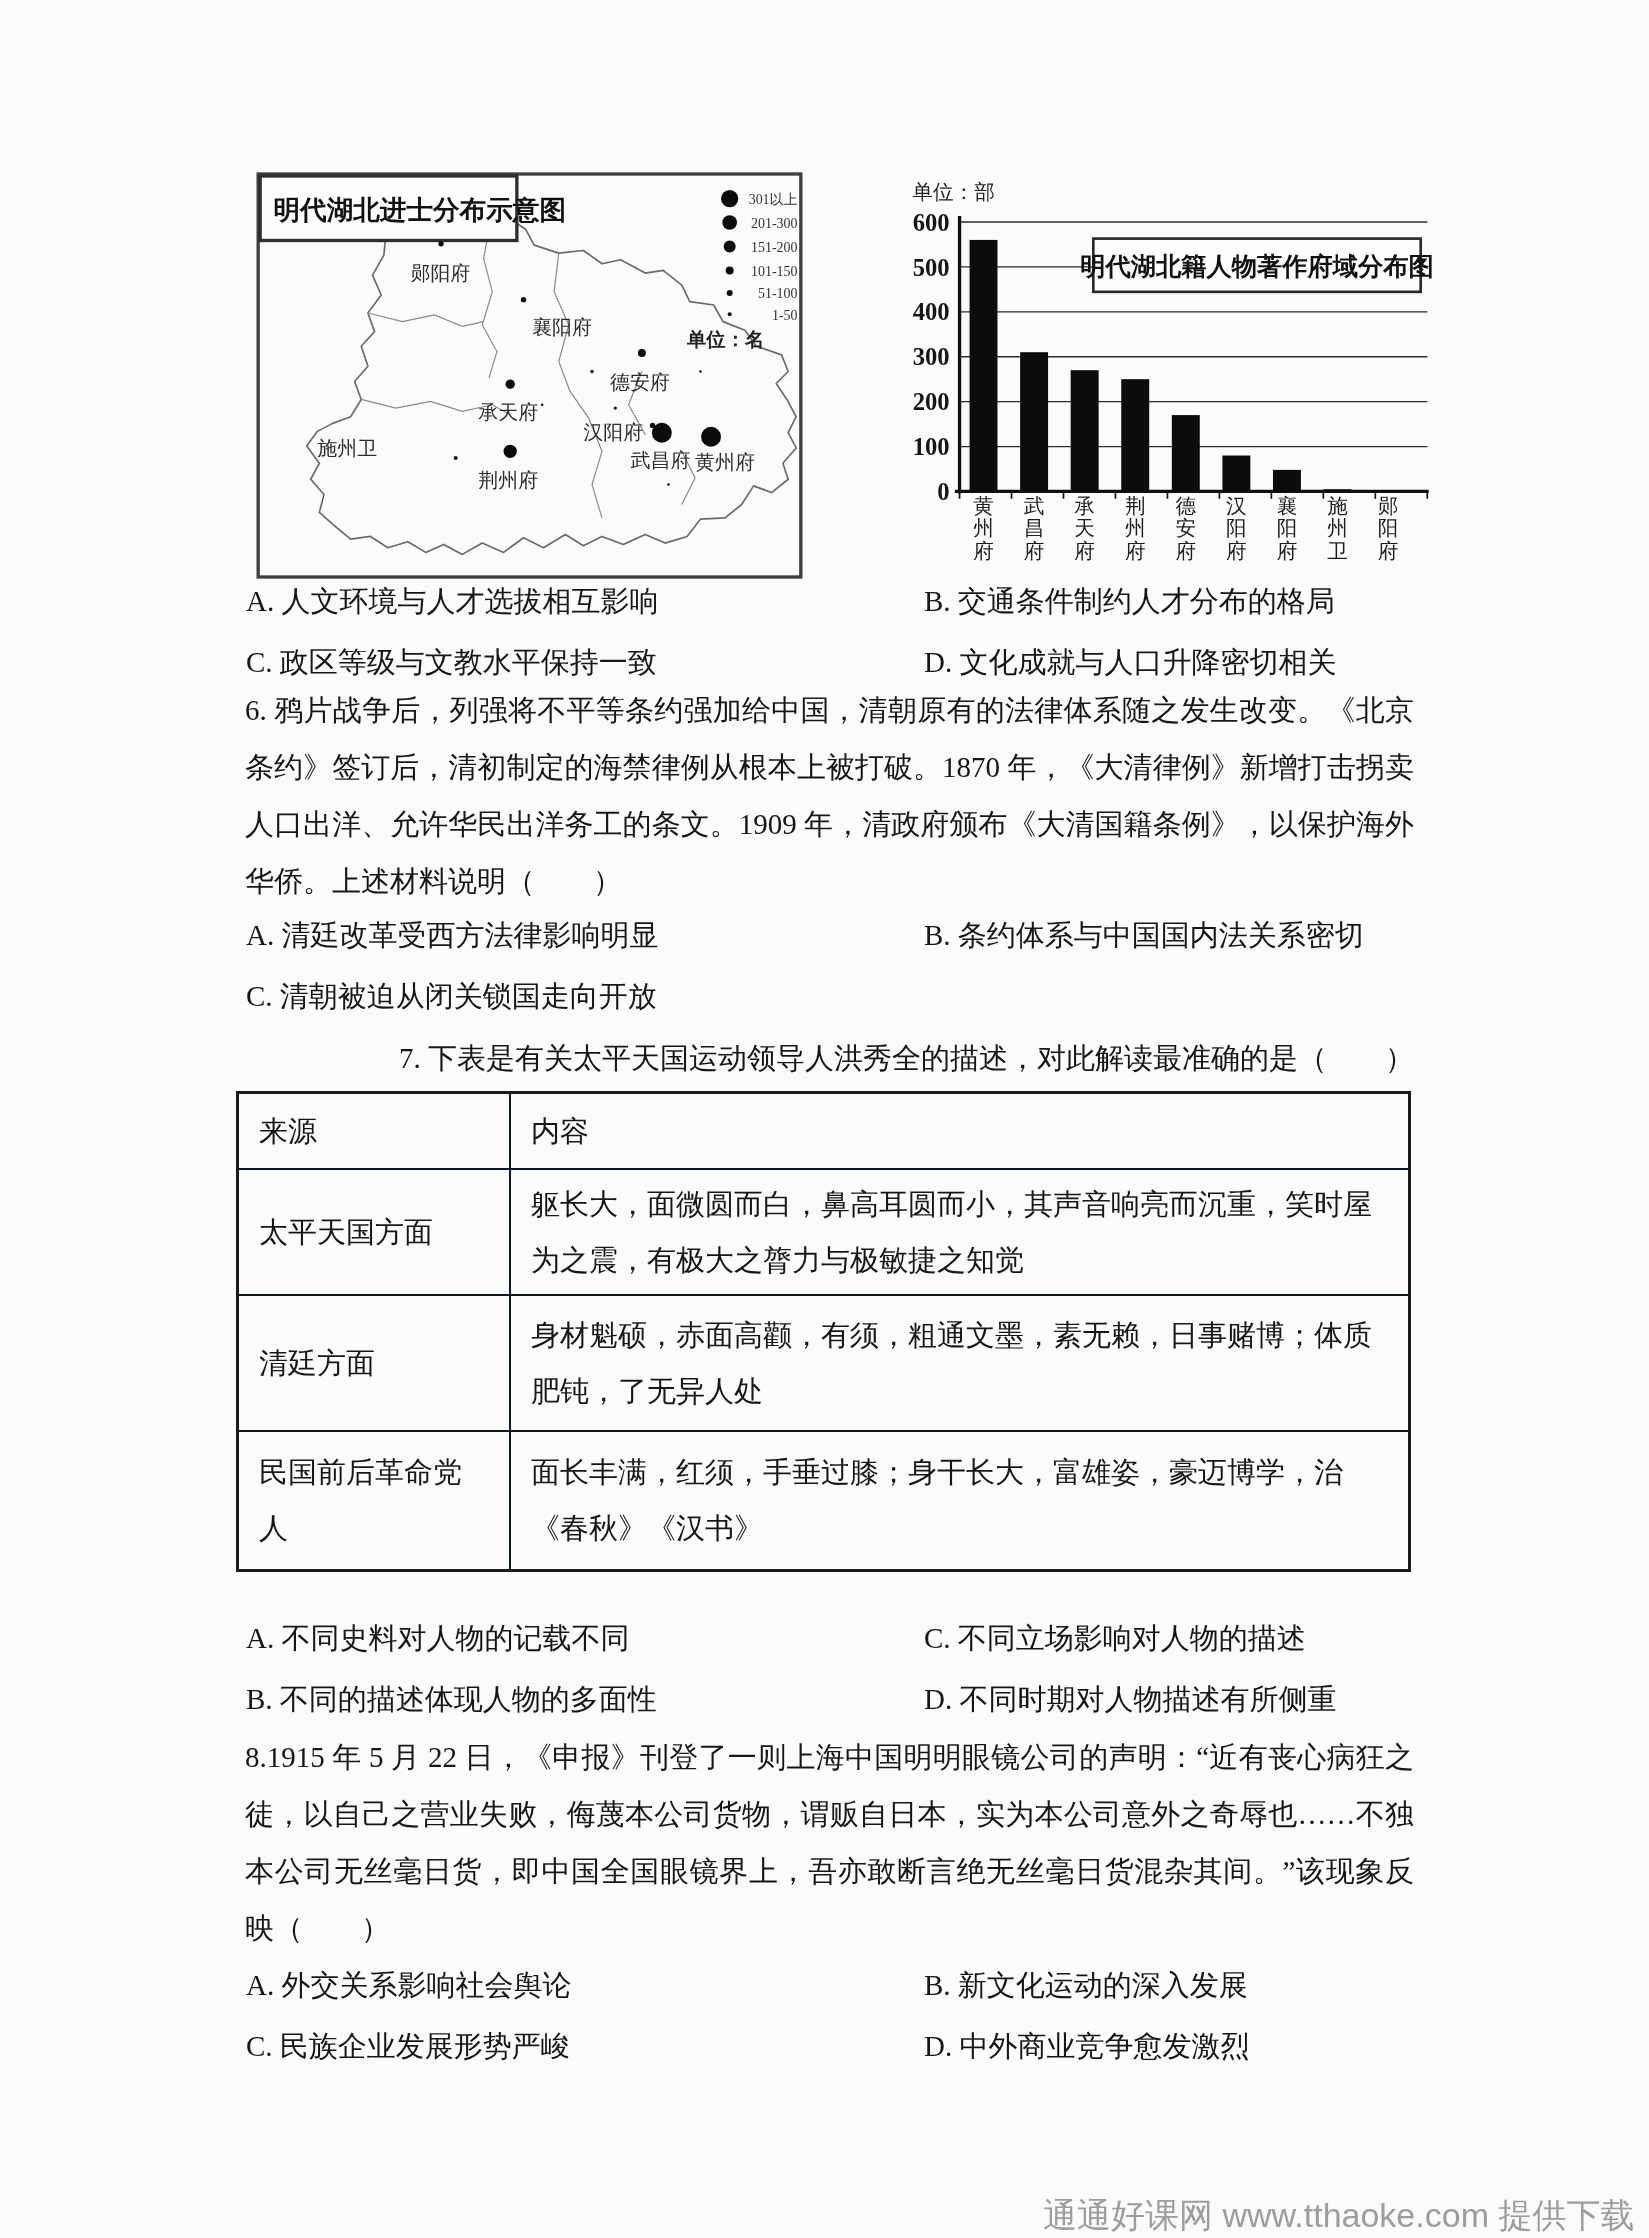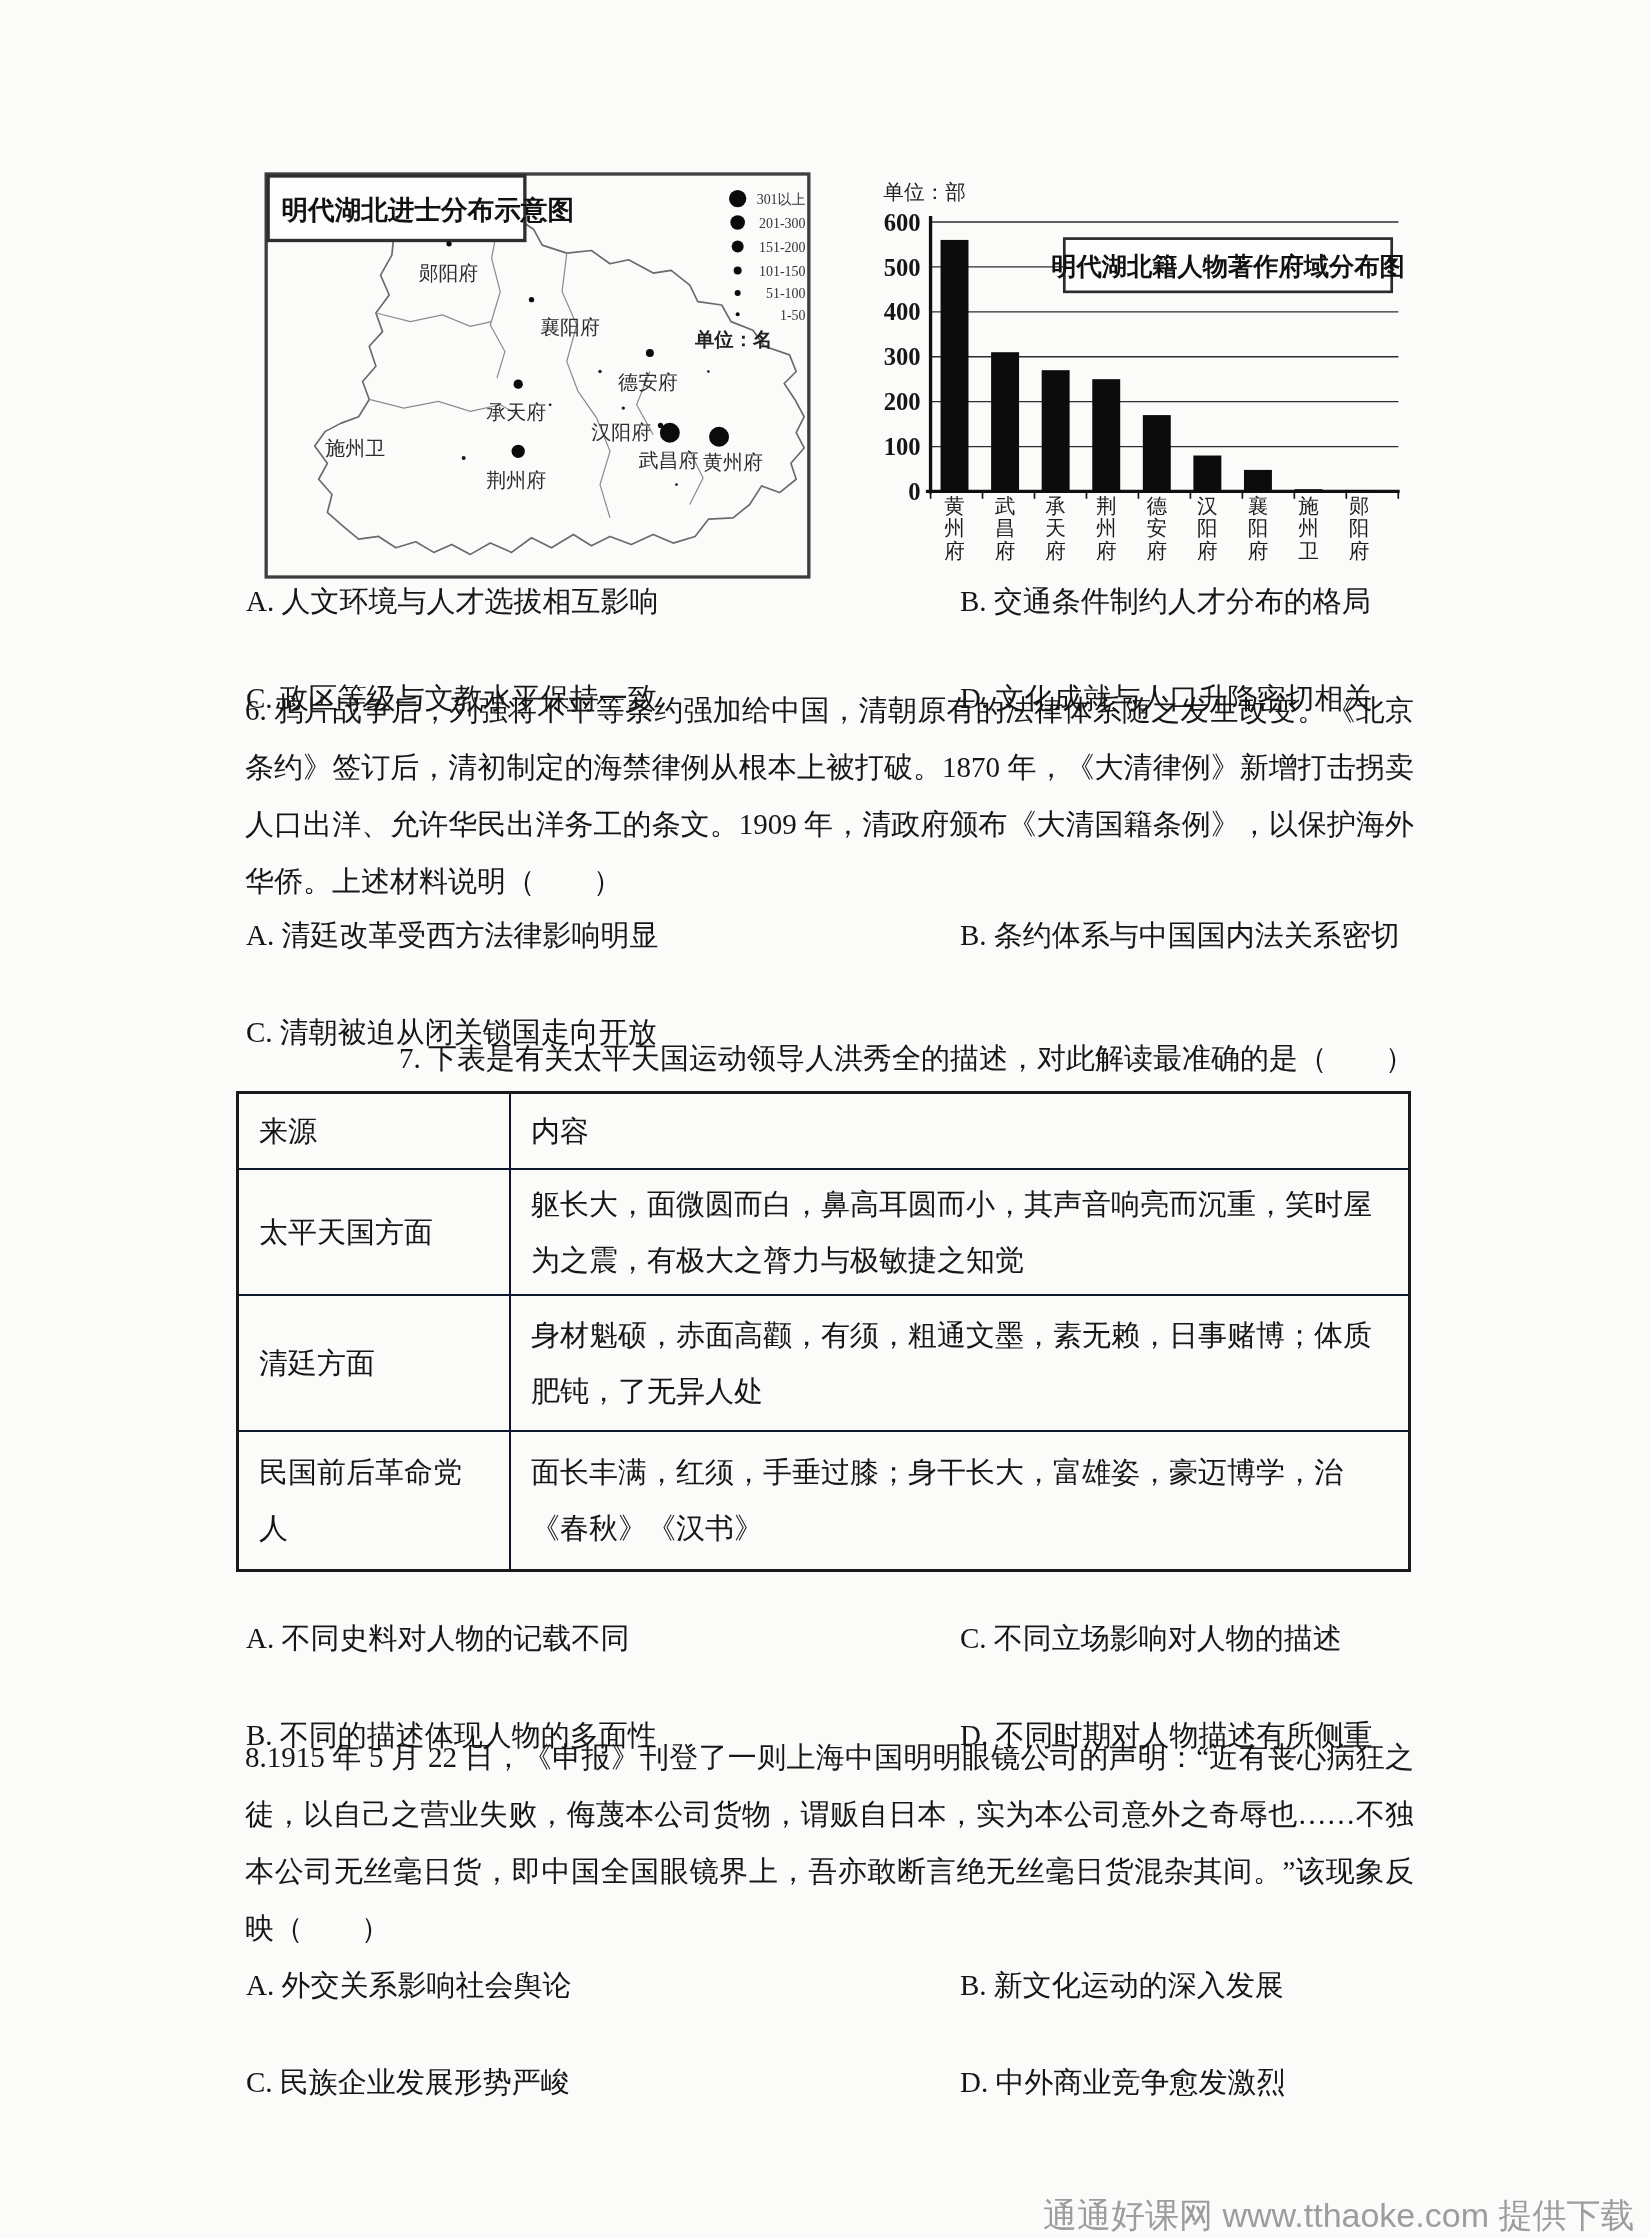--- a/index.html
+++ b/index.html
@@ -4,42 +4,42 @@
 <style>
   html,body{margin:0;padding:0;background:#ffffff;}
   .page{
     position:relative;
     width:1649px;height:2239px;
     background:#fbfbfa;
     font-family:"Liberation Serif","DejaVu Serif",serif;
     color:#1b1b1b;
     overflow:hidden;
   }
-  .figures{position:absolute;left:264px;top:172px;width:1141px;height:416px;display:flex;}
+  .figures{position:absolute;left:256px;top:172px;width:1141px;height:416px;display:flex;gap:37px;}
   .map-wrap{width:547px;height:407px;}
   .chart-wrap{width:531px;height:416px;margin-left:63px;text-align:right;}
   svg text{font-family:"Liberation Serif","DejaVu Serif",serif;fill:#1f1f1f;}
   .map-title{font-size:40px;font-weight:bold;fill:#111;}
   .mlabel{font-size:30px;fill:#2c2c2c;}
   .mlegend{font-size:21px;fill:#333;}
   .munit{font-size:29px;font-weight:bold;fill:#222;}
   .bunit{font-size:31px;fill:#222;}
   .btitle{font-size:38px;font-weight:bold;fill:#111;}
   .ytick{font-size:37px;font-weight:bold;fill:#161616;}
   .xcat{font-size:31px;fill:#1d1d1d;}
   .para{
     position:absolute;left:245px;width:1169px;
     font-size:29px;line-height:57px;text-align:justify;
     color:#161616;
   }
   .oneline{text-align:right;white-space:nowrap;}
   .opts{
     position:absolute;left:246px;width:1165px;
     display:grid;grid-template-columns:678px 487px;grid-auto-rows:61px;
-    font-size:29px;color:#161616;align-items:center;gap:36px;
+    font-size:29px;color:#161616;align-items:center;
   }
   .opt{white-space:nowrap;}
   table.qtable{
     position:absolute;left:236px;top:1091px;width:1175px;
     border-collapse:collapse;font-size:29px;color:#161616;
     border:3.3px solid #1a1a1a;table-layout:fixed;
   }
   table.qtable td{
     border:2px solid #0f172a;
     vertical-align:middle;

